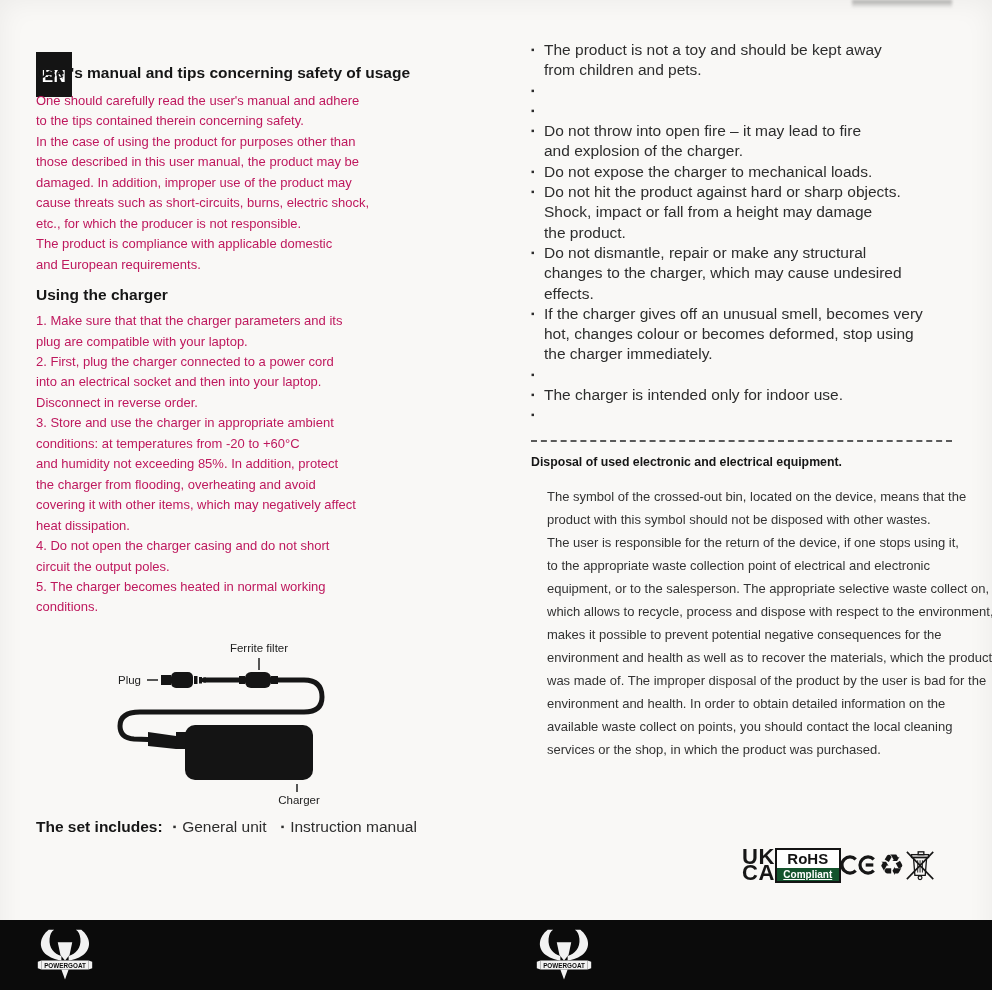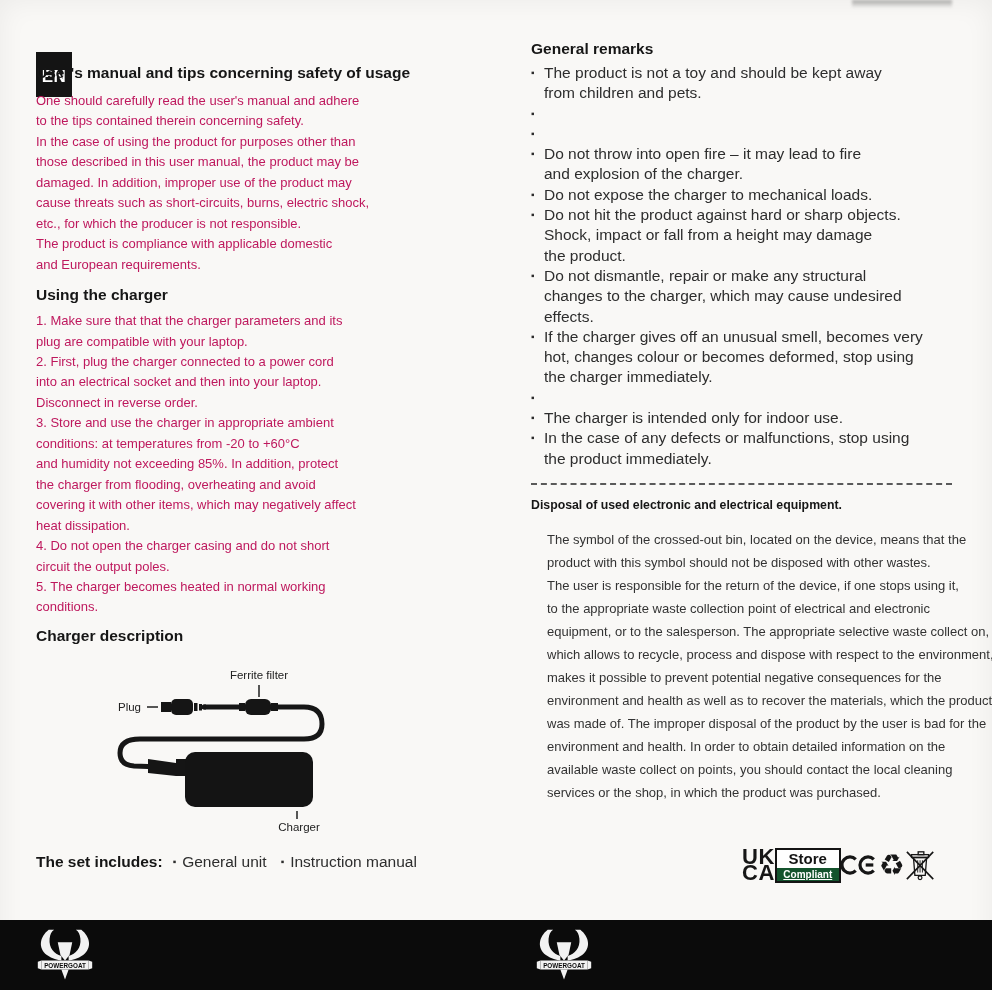--- a/index.html
+++ b/index.html
@@ -35,21 +35,21 @@
   
   ul.remarks{list-style:none;margin:0;padding:0;}
   ul.remarks li{display:flex;}
   .blt{flex:none;width:13px;font-size:10px;line-height:20.3px;color:#2d2d2d;}
   .btxt{font-size:15.5px;line-height:20.3px;white-space:pre;color:#2d2d2d;}
   .dashed{margin-top:14px;width:421px;border-top:2px dashed #5a5a5a;height:0;}
   h4.sec{font-size:12.3px;margin:13px 0 5px 0;}
   p.small{font-size:13px;line-height:23px;margin:16px;color:#333;}
   
   .diagram{position:relative;width:430px;height:200px;}
-  .set-line{margin-top:8px;font-size:15.5px;display:flex;align-items:baseline;}
+  .set-line{margin-top:0;font-size:15.5px;display:flex;align-items:baseline;}
   .set-line .lab{font-weight:bold;color:#161616;margin-right:10px;}
   .set-line .item{margin-right:14px;}
   .set-line .sq{font-size:10px;vertical-align:2px;margin-right:6px;}
   
   .marks{position:absolute;left:742px;top:846px;width:258px;display:flex;align-items:center;justify-content:flex-start;}
   .ukca{font-weight:bold;font-size:22px;line-height:16.5px;color:#161616;text-align:center;letter-spacing:0.5px;}
   .rohs{border:2.5px solid #141414;width:62px;text-align:center;background:#fff;}
   .rohs-top{display:block;font-weight:bold;font-size:15px;line-height:18px;color:#141414;}
   .rohs-bottom{display:block;background:#14532d;color:#ffffff;font-size:10px;line-height:13px;font-weight:bold;text-decoration:underline;}
   .recycle{font-size:29px;line-height:1;color:#161616;}
@@ -87,21 +87,20 @@
 3. Store and use the charger in appropriate ambient
 conditions: at temperatures from -20 to +60°C
 and humidity not exceeding 85%. In addition, protect
 the charger from flooding, overheating and avoid
 covering it with other items, which may negatively affect
 heat dissipation.
 4. Do not open the charger casing and do not short
 circuit the output poles.
 5. The charger becomes heated in normal working
 conditions.</p>
-    <h3 class="sec tight">Charger description</h3>
 
     <div class="diagram">
       <svg width="430" height="200" viewBox="0 0 430 200">
 
         <path d="M 168 62 H 268 Q 286 62 286 79 Q 286 94 268 94 H 104 Q 84 94 84 108 Q 84 120 98 121 L 112 121.5" fill="none" stroke="#161616" stroke-width="5" stroke-linecap="round" stroke-linejoin="round"></path>
 
         <rect x="125" y="57" width="10" height="10" fill="#151515"></rect>
         <rect x="135" y="54" width="22" height="16" rx="5" fill="#151515"></rect>
         <rect x="158" y="58" width="3.5" height="8" fill="#151515"></rect>
         <rect x="163" y="59" width="3" height="6.5" fill="#151515"></rect>
@@ -127,21 +126,20 @@
     </div>
 
     <div class="set-line">
       <span class="lab">The set includes:</span>
       <span class="item"><span class="sq">▪</span><span>General unit</span></span>
       <span class="item"><span class="sq">▪</span><span>Instruction manual</span></span>
     </div>
   </div>
 
   <div class="col-right">
-    <h3 class="sec first">General remarks</h3>
     <ul class="remarks">
       <li>
           <span class="blt">▪</span>
           <span class="btxt">The product is not a toy and should be kept away
 from children and pets.</span>
         </li>
       <li>
           <span class="blt">▪</span>
         </li>
       <li>
@@ -176,22 +174,20 @@
         </li>
       <li>
           <span class="blt">▪</span>
         </li>
       <li>
           <span class="blt">▪</span>
           <span class="btxt">The charger is intended only for indoor use.</span>
         </li>
       <li>
           <span class="blt">▪</span>
-          <span class="btxt">In the case of any defects or malfunctions, stop using
-the product immediately.</span>
         </li>
     </ul>
     <div class="dashed"></div>
     <h4 class="sec">Disposal of used electronic and electrical equipment.</h4>
     <p class="small pre">The symbol of the crossed-out bin, located on the device, means that the
 product with this symbol should not be disposed with other wastes.
 The user is responsible for the return of the device, if one stops using it,
 to the appropriate waste collection point of electrical and electronic
 equipment, or to the salesperson. The appropriate selective waste collect on,
 which allows to recycle, process and dispose with respect to the environment,
@@ -202,21 +198,21 @@
 available waste collect on points, you should contact the local cleaning
 services or the shop, in which the product was purchased.</p>
   </div>
 
   <div class="marks">
     <div class="ukca">
       <div>UK</div>
       <div>CA</div>
     </div>
     <div class="rohs">
-      <span class="rohs-top">Store</span>
+      <span class="rohs-top">RoHS</span>
       <span class="rohs-bottom">Compliant</span>
     </div>
     <svg width="38" height="22" viewBox="0 0 40 22">
       <path d="M 15.5 5 A 8.5 8.5 0 1 0 15.5 17" fill="none" stroke="#161616" stroke-width="3.4"></path>
       <path d="M 34.5 5 A 8.5 8.5 0 1 0 34.5 17" fill="none" stroke="#161616" stroke-width="3.4"></path>
       <line x1="26" y1="11" x2="34" y2="11" stroke="#161616" stroke-width="3.4"></line>
     </svg>
     <div class="recycle">♻</div>
     <svg width="32" height="38" viewBox="0 0 34 38">
       <rect x="14" y="5" width="6" height="3" fill="none" stroke="#161616" stroke-width="1.4"></rect>

